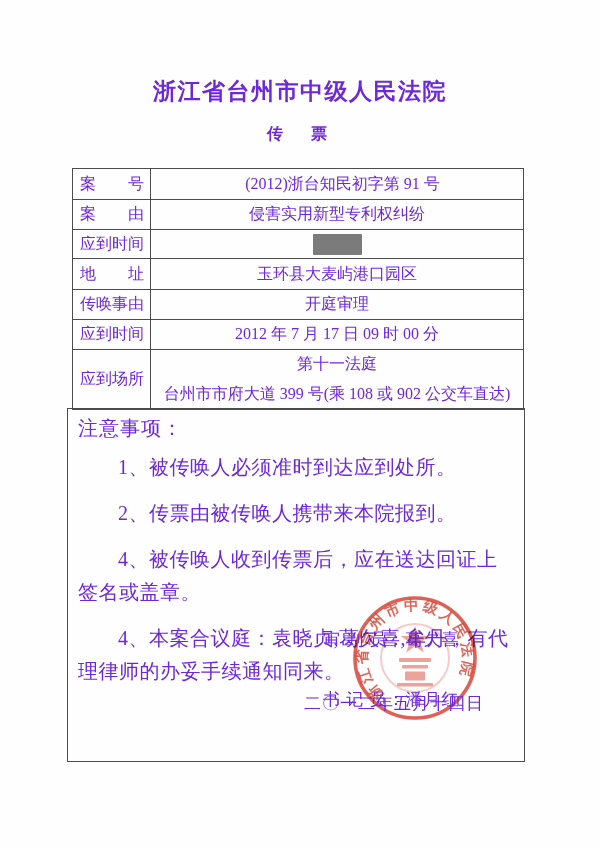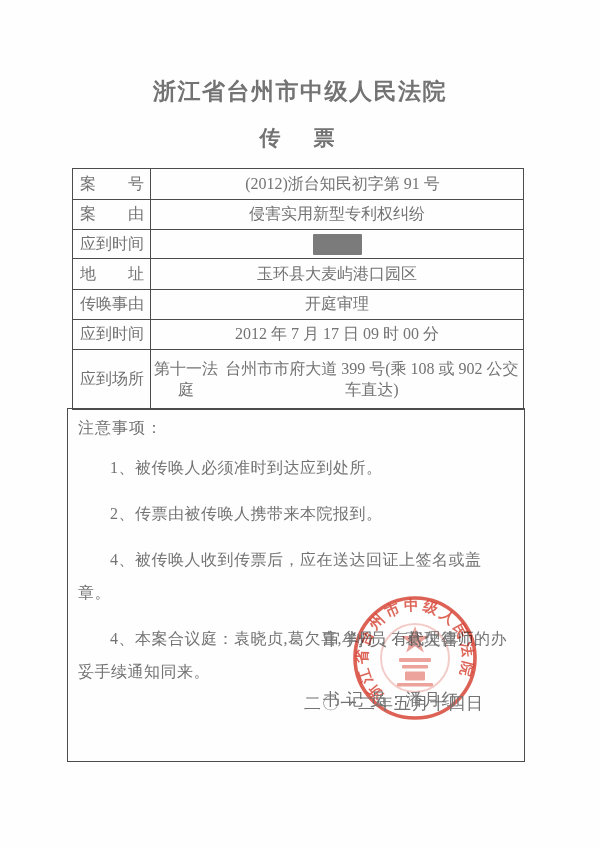--- a/index.html
+++ b/index.html
@@ -1,56 +1,56 @@
 <!DOCTYPE html>
 <html><head>
 <meta charset="utf-8">
 <style>
   * { margin:0; padding:0; box-sizing:border-box; }
   body { background:#e9e9e9; font-family:"Liberation Serif","DejaVu Serif",serif; }
   .page {
     position:relative; width:600px; height:847px; margin:0 auto;
-    background:#fefefe; color:#737373; overflow:hidden;
+    background:#fefefe; color:#6d28d9; overflow:hidden;
     box-shadow:0 0 4px rgba(0,0,0,.15);
   }
   .court-name {
     position:absolute; top:76px; left:0; width:100%;
     text-align:center; font-size:23px; font-weight:bold; letter-spacing:1.5px;
   }
   .doc-title {
     position:absolute; top:124px; left:0; width:100%;
-    text-align:center; font-size:21px; font-weight:bold; letter-spacing:6px;
+    text-align:center; font-size:16px; font-weight:bold; letter-spacing:6px;
   }
   .case-table {
     position:absolute; left:72px; top:168px; width:452px;
     border:1px solid #4c4c4c;
   }
   .trow { display:flex; border-top:1px solid #4c4c4c; }
   .trow:first-child { border-top:none;gap:11px; }
   .tlabel {
     width:78px; border-right:1px solid #4c4c4c;
     display:flex; align-items:center; padding-left:7px;
     font-size:16px; flex-shrink:0;
   }
   .tvalue {
     flex:1; display:flex; align-items:center; justify-content:center;
     font-size:16px; text-align:center;
   }
   .h30 { height:30px; }
   .h29 { height:29px; }
   .h31 { height:31px; }
   .h60 { height:60px; }
-  .tvalue.two-line { flex-direction:row; justify-content:flex-end; }
+  .tvalue.two-line { flex-direction:column; justify-content:flex-end; }
   .tvalue.two-line .vline { height:30px; display:flex; align-items:center; }
   .redaction {
     width:49px; height:21px; background:#7b7b7b; border-radius:1px;
   }
   .notes-box {
     position:absolute; left:67px; top:408px; width:458px; height:354px;
-    border:1px solid #4c4c4c; padding:9px 10px; font-size:16px;
+    border:1px solid #4c4c4c; padding:9px 10px; font-size:20px;
   }
   .notes-heading { line-height:20px; letter-spacing:1px; }
   .note-item {
     margin-top:13px; line-height:33px; text-indent:2em; letter-spacing:.5px;
   }
   .sign-line { position:absolute; font-size:17px; letter-spacing:1px; z-index:3; }
   .sign-judge { left:323px; top:628px; }
   .sign-clerk { left:323px; top:660px;margin-top:28px; }
   .sign-date  { left:304px; top:692px; }
   .seal {

